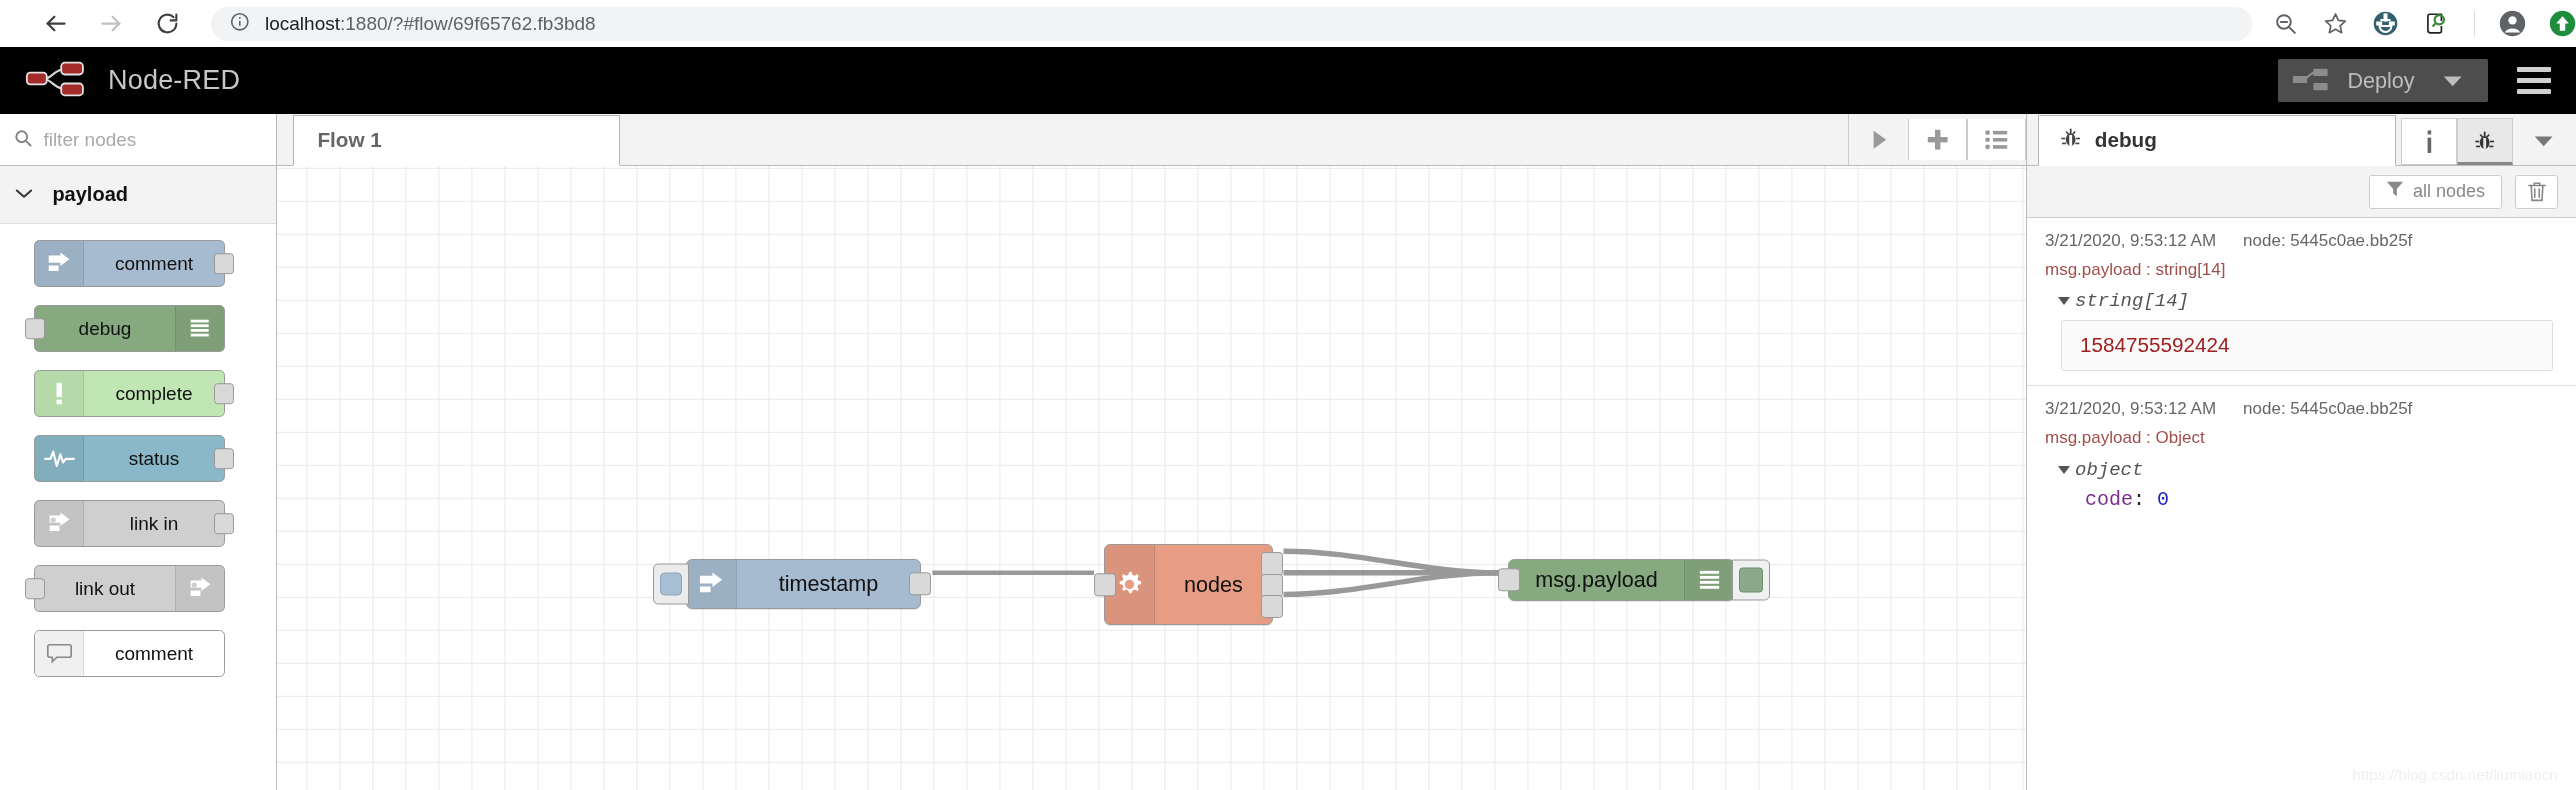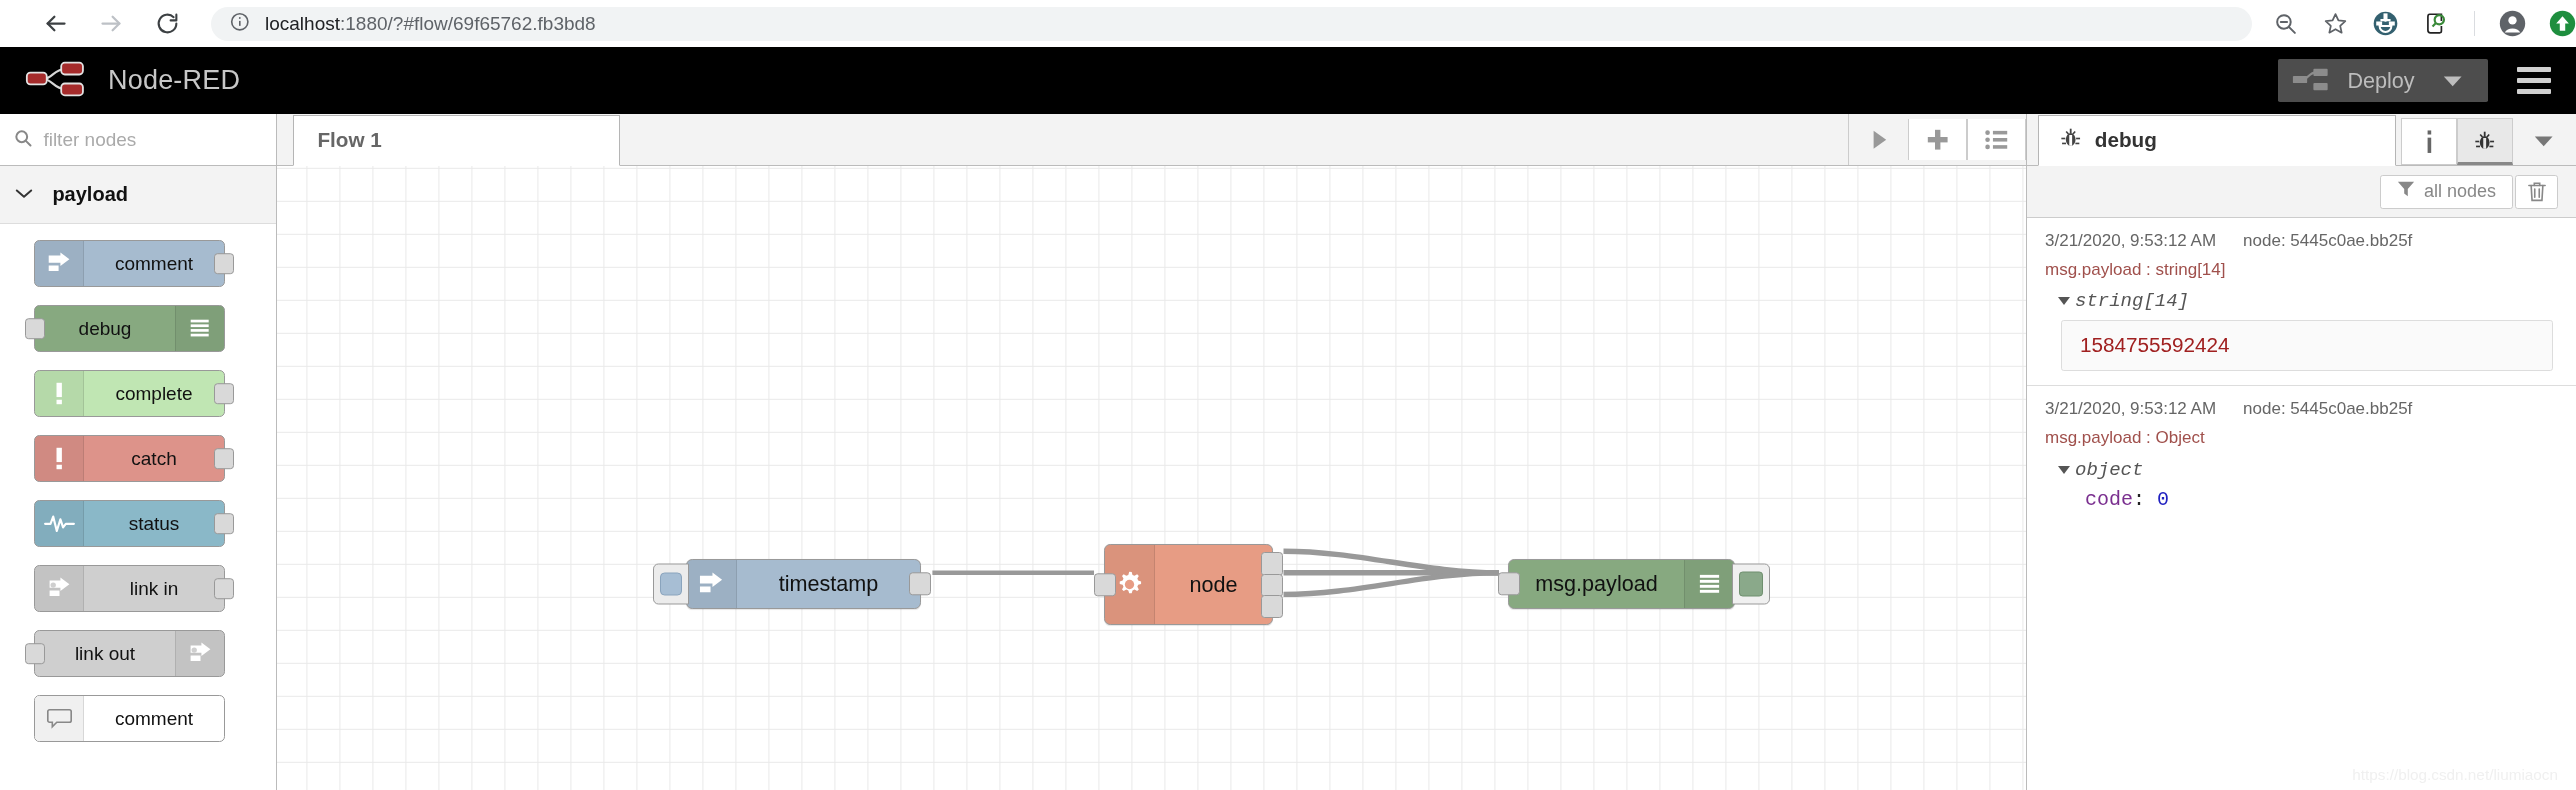--- a/index.html
+++ b/index.html
@@ -268,21 +268,21 @@
     margin: 3.6px 0 0 0;
   }
   .sb-tool.active { background: #e8e8e8; border-bottom: 3.6px solid #888; }
   .sb-tool.plain { border: none; background: transparent; width: 61px; }
 
   #debug-toolbar {
     height: 52px; flex: 0 0 52px;
     background: #f3f3f3;
     border-bottom: 0.9px solid #ccc;
     display: flex; align-items: center; justify-content: flex-end;
-    gap: 2px; padding: 0 18px;
+    gap: 13px; padding: 0 18px;
   }
   #filter-btn {
     height: 34px; background: #fff; border: 0.9px solid #ccc; border-radius: 2.7px;
     display: flex; align-items: center; gap: 9px;
     padding: 0 16px; font-size: 18px; color: #888; cursor: pointer;
   }
   #clear-btn {
     width: 43px; height: 34px; background: #fff; border: 0.9px solid #ccc; border-radius: 2.7px;
     display: flex; align-items: center; justify-content: center; cursor: pointer;
   }
@@ -497,32 +497,20 @@
             <svg width="14.4" height="25" viewBox="0 0 16 28">
                 <rect x="5" y="2" width="6" height="16" fill="#fff"></rect>
                 <rect x="5" y="21" width="6" height="5" fill="#fff"></rect>
               </svg>
           </span>
           <span class="lbl">complete</span>
           <span class="port out"></span>
         </div>
       </div>
 
-      <div class="pnode-wrap">
-        <div class="pnode" style="background:#dd938a">
-          <span class="ic">
-            <svg width="14.4" height="25" viewBox="0 0 16 28">
-                <rect x="5" y="2" width="6" height="16" fill="#fff"></rect>
-                <rect x="5" y="21" width="6" height="5" fill="#fff"></rect>
-              </svg>
-          </span>
-          <span class="lbl">catch</span>
-          <span class="port out"></span>
-        </div>
-      </div>
 
       <div class="pnode-wrap">
         <div class="pnode" style="background:#8ab8c8">
           <span class="ic">
             <svg width="31" height="21.6" viewBox="0 0 34 24" fill="none" stroke="#fff" stroke-width="2.4" stroke-linecap="round" stroke-linejoin="round">
               <polyline points="1,12 7,12 10,4 14,20 18,7 21,16 24,12 33,12"></polyline>
             </svg>
           </span>
           <span class="lbl">status</span>
           <span class="port out"></span>
@@ -627,28 +615,28 @@
         <span class="fport" style="right:-10.8px; top:50%; transform:translateY(-50%);"></span>
       </div>
 
       <div class="fnode" style="left:827px; top:367px; width:169px; height:81px; background:#e79c84;">
         <span class="ic">
           <svg width="31" height="31" viewBox="0 0 34 34" fill="#fff">
             <path d="M17 3 l2.4 .3 .9 3.2 2.2 .9 2.9-1.6 1.8 1.8 -1.6 2.9 .9 2.2 3.2 .9 0 2.8 -3.2 .9 -.9 2.2 1.6 2.9 -1.8 1.8 -2.9-1.6 -2.2 .9 -.9 3.2 -2.8 0 -.9-3.2 -2.2-.9 -2.9 1.6 -1.8-1.8 1.6-2.9 -.9-2.2 -3.2-.9 0-2.8 3.2-.9 .9-2.2 -1.6-2.9 1.8-1.8 2.9 1.6 2.2-.9 .9-3.2 z"></path>
             <circle cx="17" cy="17" r="5.1" fill="#e79c84"></circle>
           </svg>
         </span>
-        <span class="lbl">node</span>
+        <span class="lbl">nodes</span>
         <span class="fport" style="right:-10.8px; top:7.2px;"></span>
         <span class="fport" style="right:-10.8px; top:29px;"></span>
         <span class="fport" style="right:-10.8px; top:50px;"></span>
         <span class="fport" style="left:-10.8px; top:50%; transform:translateY(-50%);"></span>
       </div>
 
-      <div class="fnode" style="left:1231px; top:382px; width:227px; height:50px; background:#87a980;">
+      <div class="fnode" style="left:1231px; top:382px; width:227px; height:42px; background:#87a980;">
         <span class="fport" style="left:-10.8px; top:50%; transform:translateY(-50%);"></span>
         <span class="lbl">msg.payload</span>
         <span class="ic right">
           <svg width="25" height="25" viewBox="0 0 26 26">
               <g fill="#fff">
                 <rect x="3" y="3" width="20" height="3"></rect>
                 <rect x="3" y="8.2" width="20" height="3"></rect>
                 <rect x="3" y="13.4" width="20" height="3"></rect>
                 <rect x="3" y="18.6" width="20" height="3"></rect>
               </g>

